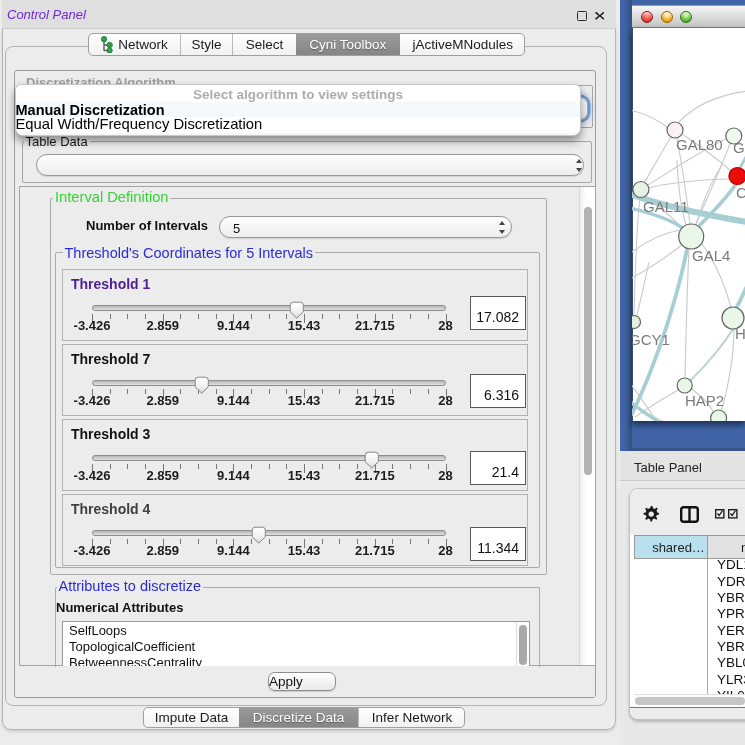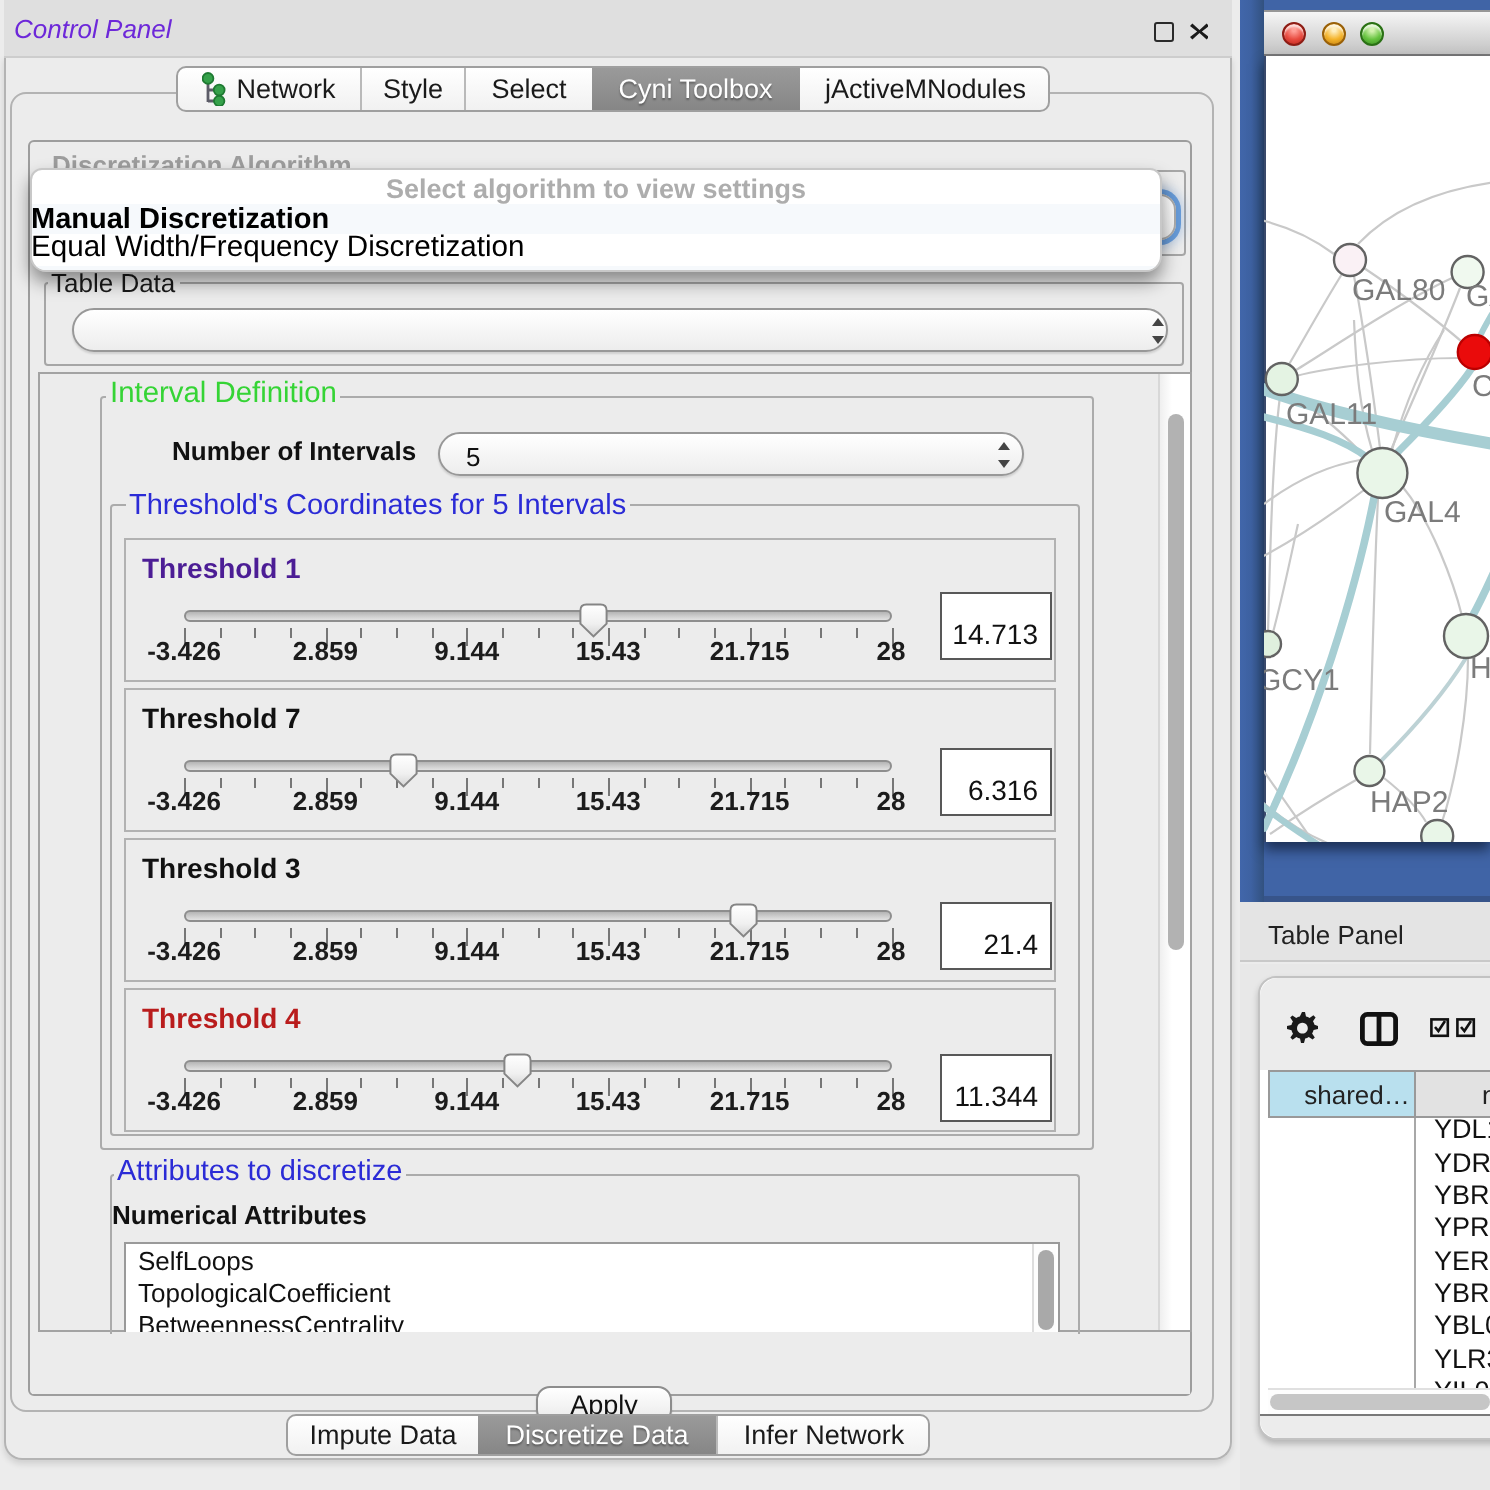--- a/index.html
+++ b/index.html
@@ -123,21 +123,21 @@
       <path d="M1.2 4.2 Q1.2 1.2 4.2 1.2 L11.3 1.2 Q14.3 1.2 14.3 4.2 L14.3 10.8 L7.75 17.2 L1.2 10.8 Z" fill="url(#tg269)" stroke="#858585" stroke-width="1"></path>
       <defs>
         <linearGradient id="tg269" x1="0" y1="0" x2="0" y2="1">
           <stop offset="0" stop-color="#ffffff"></stop>
           <stop offset="0.6" stop-color="#f0f0f0"></stop>
           <stop offset="1" stop-color="#d5d5d5"></stop>
         </linearGradient>
       </defs>
     </svg>
 </div>
-<div class="vbox" style="top:296px;">14.713</div>
+<div class="vbox" style="top:296px;">17.082</div>
 <div class="abs" style="left:62px;top:344px;width:466px;height:72px;border:1px solid #b2b2b2;">
 <div class="abs" style="left:8px;top:6px;font-size:14px;font-weight:bold;color:#111;">Threshold 7</div>
 <div class="abs" style="left:29.0px;top:34.5px;width:353.5px;height:6px;border:1px solid #8e8e8e;border-radius:3px;background:linear-gradient(#b5b5b5,#e2e2e2);"></div>
 <div class="abs" style="left:29.00px;top:44px;width:1px;height:9px;background:#767676;"></div>
 <div class="abs" style="left:46.67px;top:44px;width:1px;height:5px;background:#767676;"></div>
 <div class="abs" style="left:64.35px;top:44px;width:1px;height:5px;background:#767676;"></div>
 <div class="abs" style="left:82.03px;top:44px;width:1px;height:5px;background:#767676;"></div>
 <div class="abs" style="left:99.70px;top:44px;width:1px;height:9px;background:#767676;"></div>
 <div class="abs" style="left:117.38px;top:44px;width:1px;height:5px;background:#767676;"></div>
 <div class="abs" style="left:135.05px;top:44px;width:1px;height:5px;background:#767676;"></div>
@@ -209,21 +209,21 @@
         <linearGradient id="tg419" x1="0" y1="0" x2="0" y2="1">
           <stop offset="0" stop-color="#ffffff"></stop>
           <stop offset="0.6" stop-color="#f0f0f0"></stop>
           <stop offset="1" stop-color="#d5d5d5"></stop>
         </linearGradient>
       </defs>
     </svg>
 </div>
 <div class="vbox" style="top:451px;">21.4</div>
 <div class="abs" style="left:62px;top:494px;width:466px;height:72px;border:1px solid #b2b2b2;">
-<div class="abs" style="left:8px;top:6px;font-size:14px;font-weight:bold;color:#b91c1c;">Threshold 4</div>
+<div class="abs" style="left:8px;top:6px;font-size:14px;font-weight:bold;color:#404040;">Threshold 4</div>
 <div class="abs" style="left:29.0px;top:34.5px;width:353.5px;height:6px;border:1px solid #8e8e8e;border-radius:3px;background:linear-gradient(#b5b5b5,#e2e2e2);"></div>
 <div class="abs" style="left:29.00px;top:44px;width:1px;height:9px;background:#767676;"></div>
 <div class="abs" style="left:46.67px;top:44px;width:1px;height:5px;background:#767676;"></div>
 <div class="abs" style="left:64.35px;top:44px;width:1px;height:5px;background:#767676;"></div>
 <div class="abs" style="left:82.03px;top:44px;width:1px;height:5px;background:#767676;"></div>
 <div class="abs" style="left:99.70px;top:44px;width:1px;height:9px;background:#767676;"></div>
 <div class="abs" style="left:117.38px;top:44px;width:1px;height:5px;background:#767676;"></div>
 <div class="abs" style="left:135.05px;top:44px;width:1px;height:5px;background:#767676;"></div>
 <div class="abs" style="left:152.73px;top:44px;width:1px;height:5px;background:#767676;"></div>
 <div class="abs" style="left:170.40px;top:44px;width:1px;height:9px;background:#767676;"></div>
@@ -262,21 +262,21 @@
 <div class="grplab" style="left:56.5px;top:579.5px;color:#2b2bd6;font-size:14.5px;">Attributes to discretize</div>
 <div class="abs" style="left:56px;top:600px;font-size:13px;font-weight:bold;color:#111;">Numerical Attributes</div>
 <div class="abs" style="left:62px;top:621px;width:468px;height:45px;background:#fff;border:1px solid #9a9a9a;border-bottom:none;overflow:hidden;">
   <div style="font-size:13px;color:#111;padding:0.5px 0 0 6px;line-height:16.3px;">SelfLoops<br>TopologicalCoefficient<br>BetweennessCentrality</div>
   <div class="abs" style="right:1px;top:0;width:12px;height:45px;background:#fdfdfd;border-left:1px solid #ddd;"></div>
   <div class="abs" style="right:2.5px;top:3px;width:8px;height:40px;background:#a9a9a9;border-radius:4px;"></div>
 </div>
 
 <div class="abs" style="left:16px;top:667px;width:579px;height:30px;background:#ececec;"></div>
 
-<div class="abs" style="left:268px;top:672px;width:68px;height:19px;background:linear-gradient(#ffffff,#e9e9e9);border:1px solid #8d8d8d;border-radius:7px;text-align:center;font-size:13.5px;color:#111;line-height:17px;box-shadow:0 1px 1px rgba(0,0,0,0.15);margin-top:21px;">Apply</div>
+<div class="abs" style="left:268px;top:672px;width:68px;height:19px;background:linear-gradient(#ffffff,#e9e9e9);border:1px solid #8d8d8d;border-radius:7px;text-align:left;font-size:13.5px;color:#111;line-height:17px;box-shadow:0 1px 1px rgba(0,0,0,0.15);">Apply</div>
 
 <div class="abs" style="left:143px;top:707px;width:322px;height:21px;background:linear-gradient(#ffffff,#f1f1f1);border:1px solid #9f9f9f;border-radius:5px;overflow:hidden;">
   <div class="tseg" style="left:0;width:95px;">Impute Data</div>
   <div class="tseg dark" style="left:95px;width:119px;">Discretize Data</div>
   <div class="abs" style="left:214px;top:0;width:1px;height:21px;background:#b9b9b9;"></div>
   <div class="tseg" style="left:215px;width:106px;">Infer Network</div>
 </div>
 
 <div class="abs" style="left:15px;top:84px;width:566px;height:52px;background:#ffffff;border:1px solid #c8c8c8;border-radius:6px 6px 8px 8px;box-shadow:0 5px 9px rgba(0,0,0,0.42);overflow:hidden;">
 <div style="position:absolute;left:0;top:16.5px;width:566px;height:15.5px;background:#f6f9fc;"></div>

